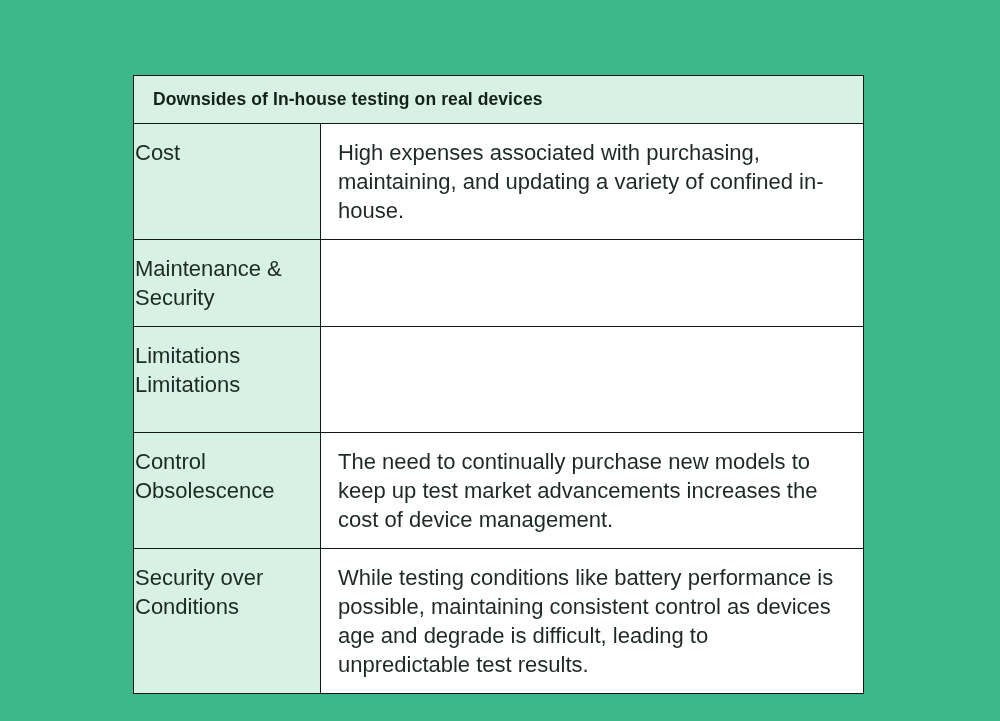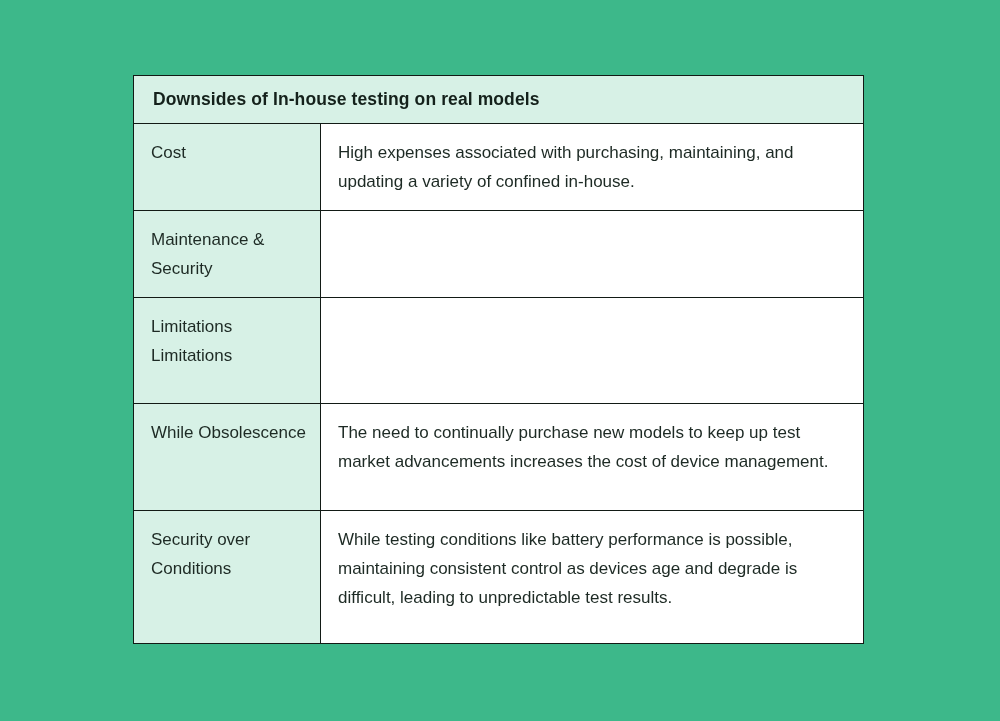--- a/index.html
+++ b/index.html
@@ -39,22 +39,22 @@
     font-weight: 700;
     color: #14211B;
     letter-spacing: 0.1px;
   }
   .table-row {
     display: grid;
     grid-template-columns: 187px 1fr;
     border-top: 1.5px solid var(--border);
   }
   .cell {
-    padding: 14px 18px 14px 17px;
-    font-size: 17px;
+    padding: 14px 18px 14px 1px;
+    font-size: 22px;
     line-height: 29px;
     color: var(--text);
   }
   .cell.label {
     background: var(--mint);
     border-right: 1.5px solid var(--border);
     padding-right: 12px;
   }
   .cell.desc {
     background: #ffffff;
@@ -67,38 +67,38 @@
   .row-3 { min-height: 107px; }
   .row-4 { min-height: 133px; }
 </style>
 </head>
 <body>
 
 <div class="page">
   <div class="downsides-table">
 
     <div class="table-header">
-      <span class="title">Downsides of In-house testing on real models</span>
+      <span class="title">Downsides of In-house testing on real devices</span>
     </div>
 
     <div class="table-row row-0">
       <div class="cell label">Cost</div>
       <div class="cell desc">High expenses associated with purchasing, maintaining, and updating a variety of confined in-house.</div>
     </div>
 
     <div class="table-row row-1">
       <div class="cell label">Maintenance &amp; Security</div>
     </div>
 
     <div class="table-row row-2">
       <div class="cell label">Limitations Limitations</div>
     </div>
 
     <div class="table-row row-3">
-      <div class="cell label">While Obsolescence</div>
+      <div class="cell label">Control Obsolescence</div>
       <div class="cell desc">The need to continually purchase new models to keep up test market advancements increases the cost of device management.</div>
     </div>
 
     <div class="table-row row-4">
       <div class="cell label">Security over Conditions</div>
       <div class="cell desc">While testing conditions like battery performance is possible, maintaining consistent control as devices age and degrade is difficult, leading to unpredictable test results.</div>
     </div>
 
   </div>
 </div>

